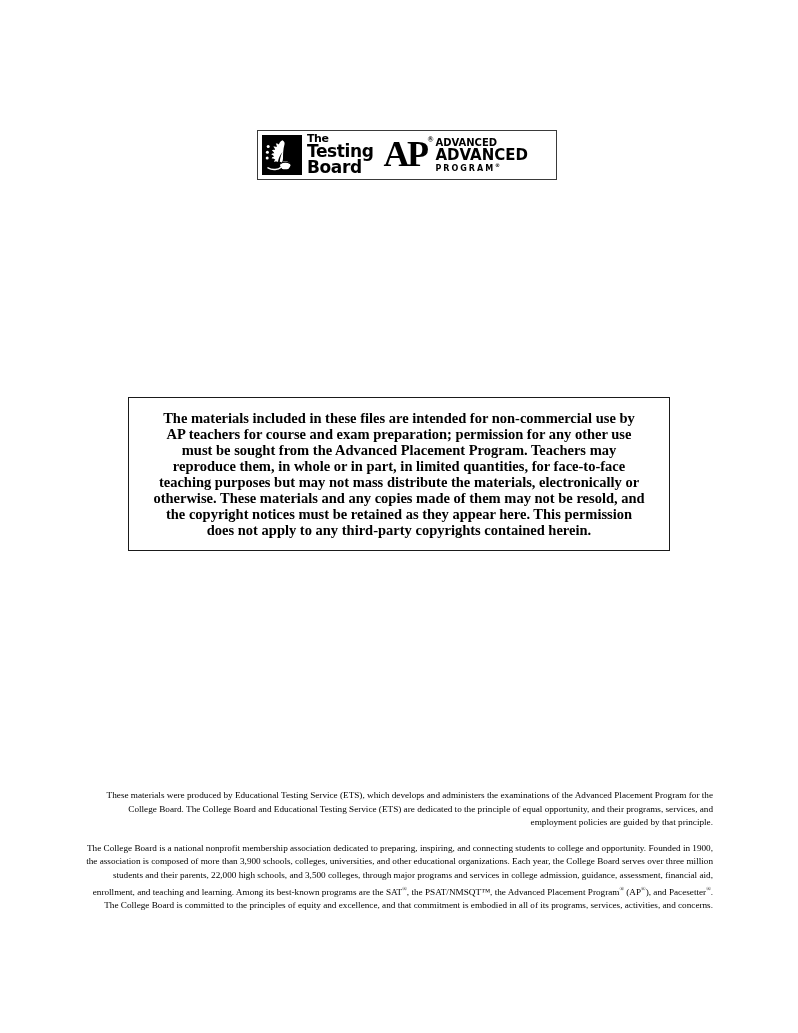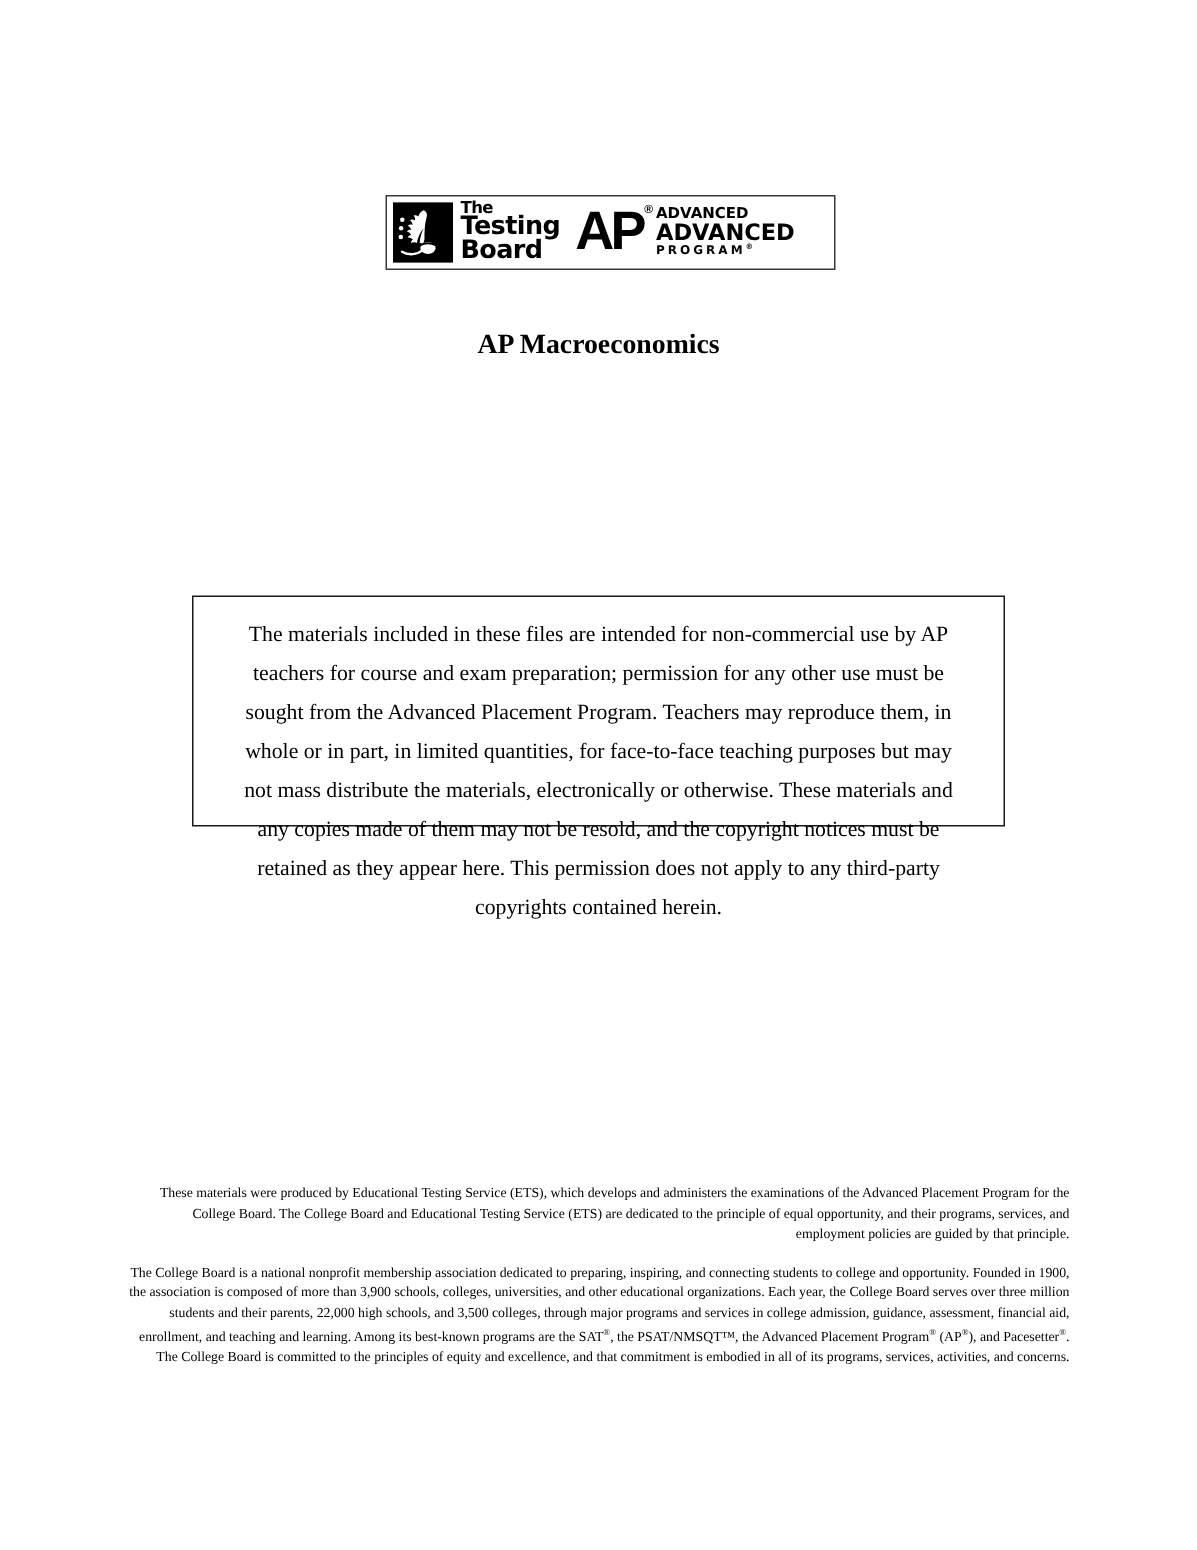--- a/index.html
+++ b/index.html
@@ -61,21 +61,21 @@
   .cb-words .l1 { font-size: 11px; display: block; }
   .cb-words .l2 { font-size: 17px; display: block; }
   .cb-words .l3 { font-size: 17px; display: block; }
 
   .ap-logo {
     display: flex;
     align-items: center;
     margin-left: 8px;
   }
   .ap-big {
-    font-family: Liberation Sans, sans-serif;
+    font-family: Liberation Serif, serif;
     font-weight: bold;
     font-size: 36px;
     letter-spacing: -2.5px;
     line-height: 1;
     position: relative;
     top: -1px;
     text-align: right;
   }
   .ap-reg {
     font-size: 8px;
@@ -115,23 +115,23 @@
     top: 397px;
     width: 542px;
     height: 154px;
     border: 1.5px solid #1a1a1a;
     box-sizing: border-box;
     background: #ffffff;
   }
   .perm-text {
     padding: 12px 24px 0 24px;
     text-align: center;
-    font-weight: normal;
+    font-weight: bold;
     font-size: 14.5px;
-    line-height: 26px;
+    line-height: 16px;
   }
 
   
   .footer {
     position: absolute;
     left: 85px;
     top: 789px;
     width: 628px;
   }
   .fpara {
@@ -202,21 +202,20 @@
       <div class="ap-big"><span>AP</span><span class="ap-reg">®</span></div>
       <div class="ap-words">
         <span class="a1">ADVANCED</span>
         <span class="a2">ADVANCED</span>
         <span class="a3"><span>PROGRAM</span><sup>®</sup></span>
       </div>
     </div>
   </div>
 
   <div class="doc-title">
-    <div>AP Macroeconomics</div>
   </div>
 
   <div class="perm-box">
     <div class="perm-text">The materials included in these files are intended for non-commercial use by AP teachers for course and exam preparation; permission for any other use must be sought from the Advanced Placement Program. Teachers may reproduce them, in whole or in part, in limited quantities, for face-to-face teaching purposes but may not mass distribute the materials, electronically or otherwise. These materials and any copies made of them may not be resold, and the copyright notices must be retained as they appear here. This permission does not apply to any third-party copyrights contained herein.</div>
   </div>
 
   <div class="footer">
 
     <p class="fpara p1">These materials were produced by Educational Testing Service (ETS), which develops and administers the examinations of the Advanced Placement Program for the College Board. The College Board and Educational Testing Service (ETS) are dedicated to the principle of equal opportunity, and their programs, services, and employment policies are guided by that principle.</p>
 

